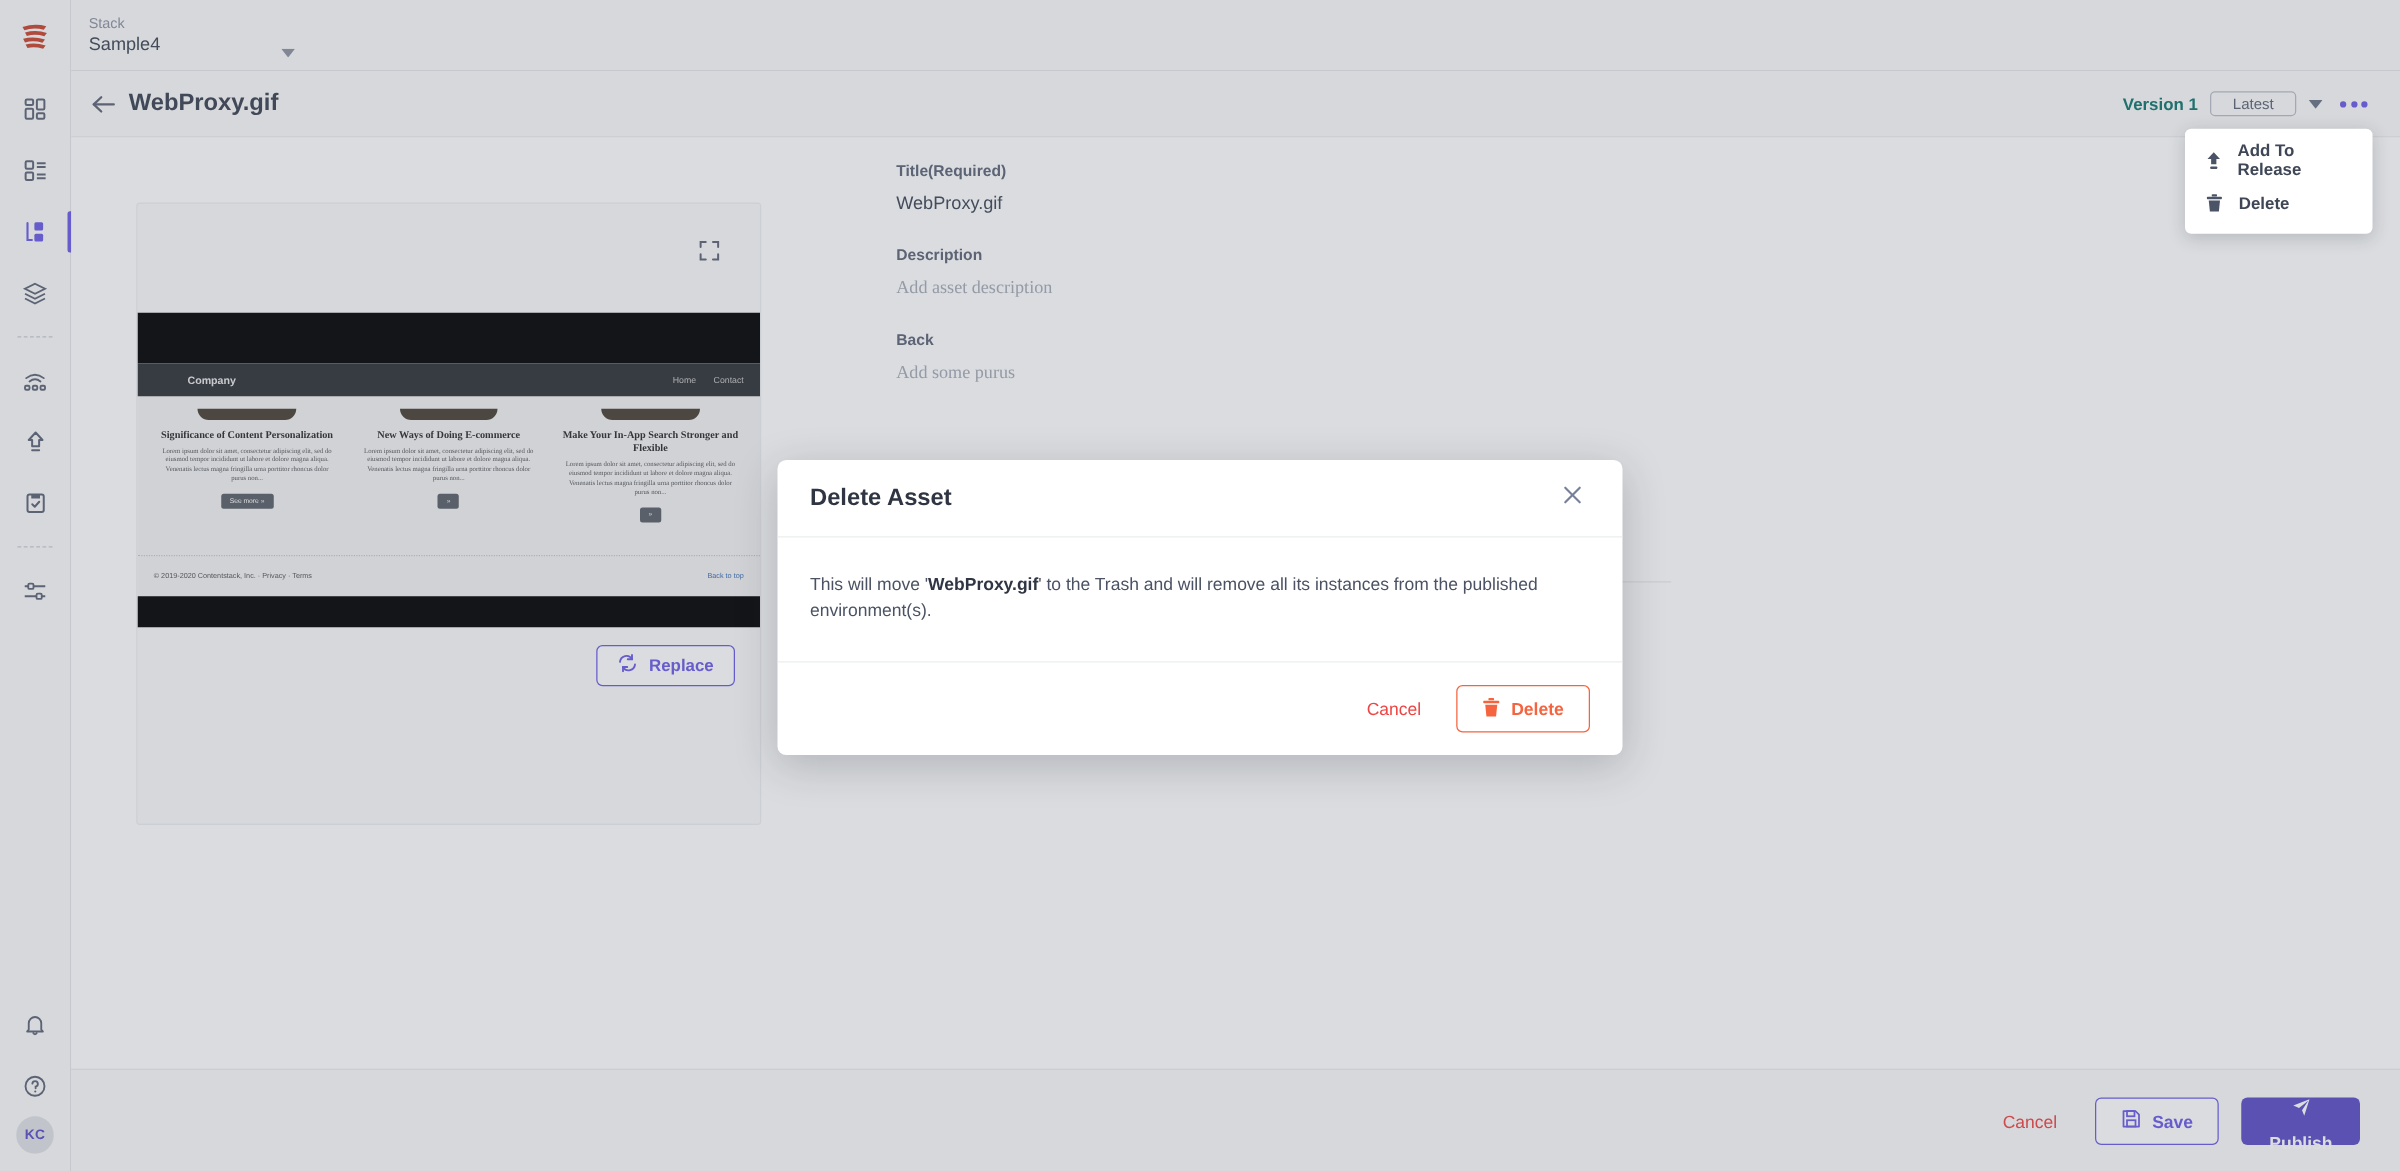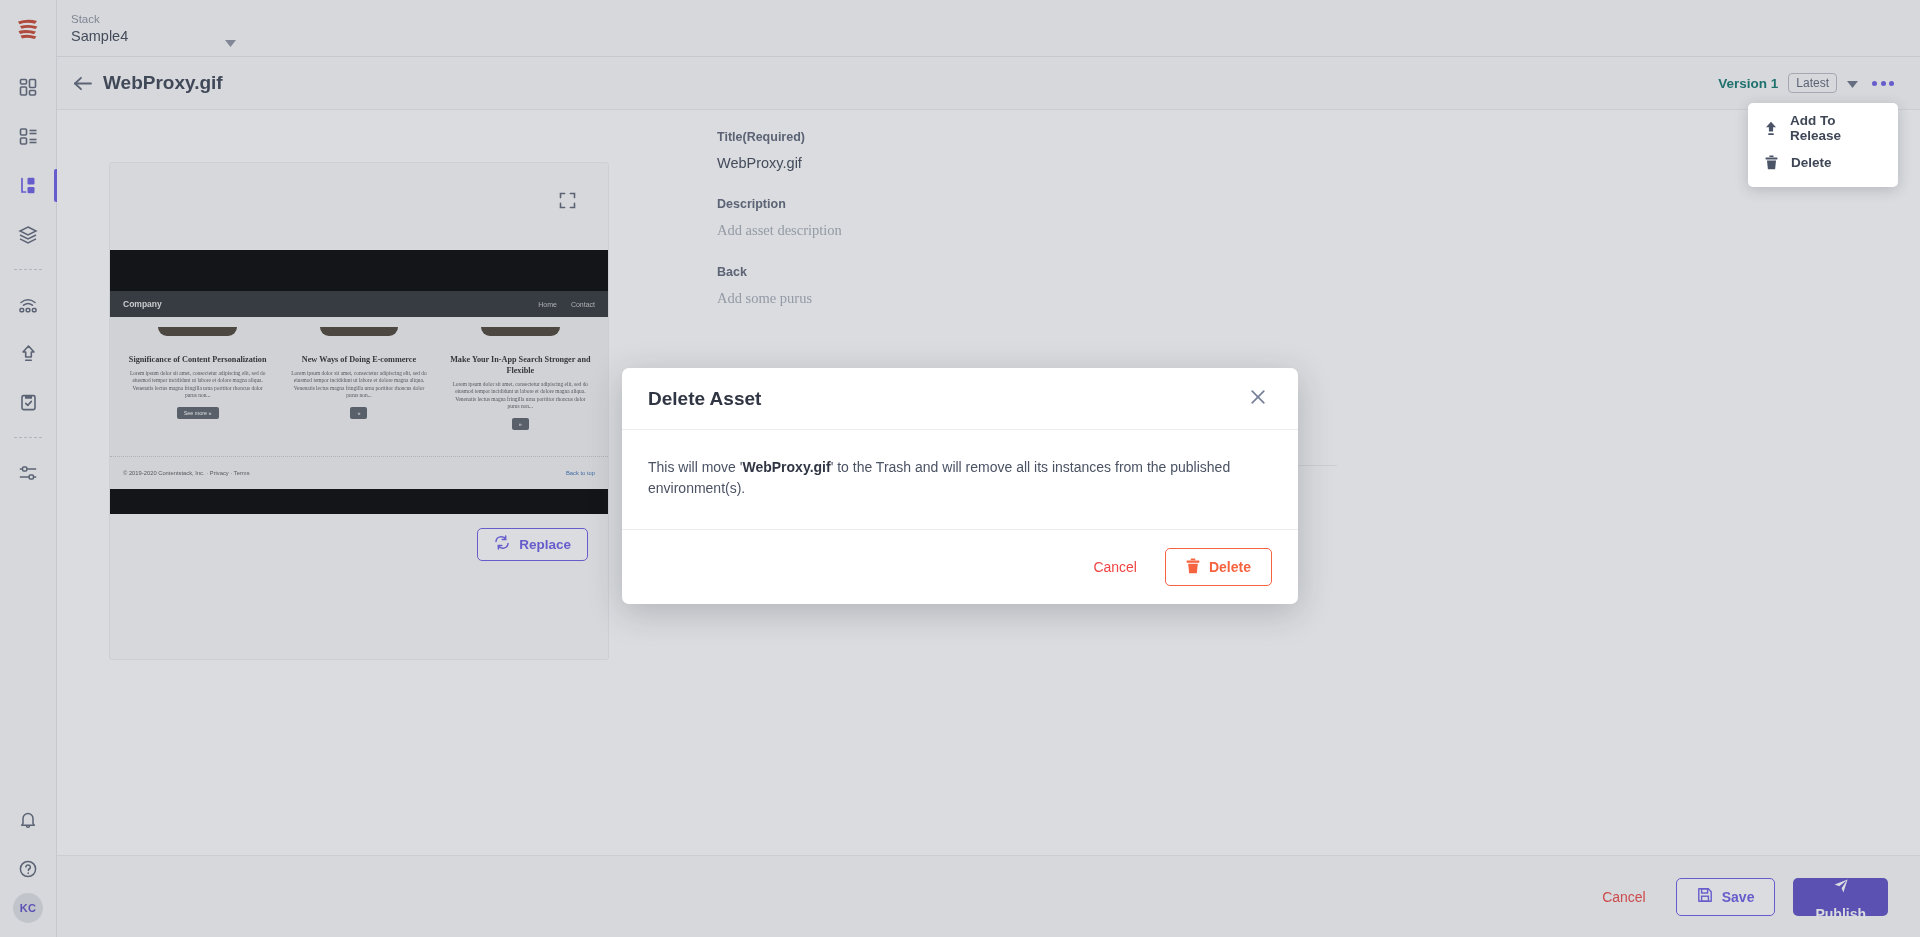--- a/index.html
+++ b/index.html
@@ -70,21 +70,21 @@
   .asset-head {
     position:absolute; left:57px; top:57px; right:0; height:53px;
     background:#fafafa; border-bottom:1px solid #ececed;
     display:flex; align-items:center; padding:0 22px 0 16px;
   }
   .back-arrow { width:26px; display:flex; align-items:center; color:#5d6577; }
   .asset-title { font-size:19px; font-weight:bold; color:#3b4354; margin-left:4px; }
   .head-right { margin-left:auto; display:flex; align-items:center; gap:10px; }
   .version-txt { font-size:13.5px; font-weight:bold; color:#0f766e; }
   .latest-pill {
-    border:1px solid #b9bdc7; border-radius:4px; padding:2px 7px;
+    border:1px solid #b9bdc7; border-radius:4px; padding:2px 17px;
     font-size:12px; color:#5d6577;
   }
   .kebab { display:flex; gap:3.5px; padding:6px 4px; }
   .kebab i { width:5px; height:5px; border-radius:50%; background:#6c5ce7; display:block; }
 
   
   .ctx {
     position:absolute; right:22px; top:103px; width:150px; z-index:60;
     background:#fff; border-radius:5px; padding:8px 0;
     box-shadow:0 3px 14px rgba(40,45,60,.20);
@@ -107,26 +107,26 @@
   .expand-btn {
     position:absolute; right:28px; top:24px; width:26px; height:26px;
     display:flex; align-items:center; justify-content:center; color:#5d6577;
   }
   .band-black { height:41px; background:#000; }
   .mock { background:#f3f3f3; }
   .mock-nav {
     height:26px; background:#2f3236; display:flex; align-items:center;
     padding:0 13px; color:#e8e8e8; font-size:8.5px;
   }
-  .mock-nav .brand { font-weight:bold; }
+  .mock-nav .brand { font-weight:bold;margin-left:27px; }
   .mock-nav .links { margin-left:auto; display:flex; gap:14px; color:#c4c4c4; font-size:7px; }
   .mock-cards { display:flex; gap:10px; padding:10px 12px 0; }
   .mock-card { flex:1; text-align:center; }
   .mc-img { height:9px; background:#4a4135; border-radius:0 0 26px 26px; width:52%; margin:0 auto; }
-  .mc-title { font-size:8.2px; font-weight:bold; color:#2b2b2b; line-height:11px; margin-top:18px;
+  .mc-title { font-size:8.2px; font-weight:bold; color:#2b2b2b; line-height:11px; margin-top:6px;
               font-family:"Liberation Serif", serif; }
   .mc-body { font-size:5.4px; color:#55565a; line-height:7.4px; margin-top:5px; padding:0 4px;
              font-family:"Liberation Serif", serif; }
   .mc-btn {
     display:inline-block; margin-top:7px; background:#5a6068; color:#fff;
     font-size:5.4px; padding:3px 7px; border-radius:2px; min-width:13px;
   }
   .mock-foot {
     margin-top:26px; border-top:1px dotted #c8c8c8; padding:13px 13px 0;
     display:flex; align-items:center; font-size:5.8px; color:#55565a;

